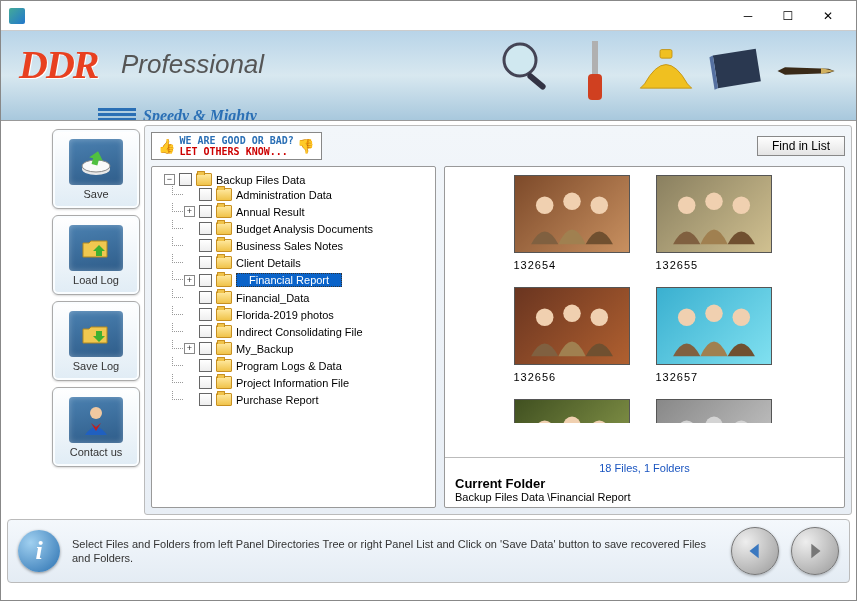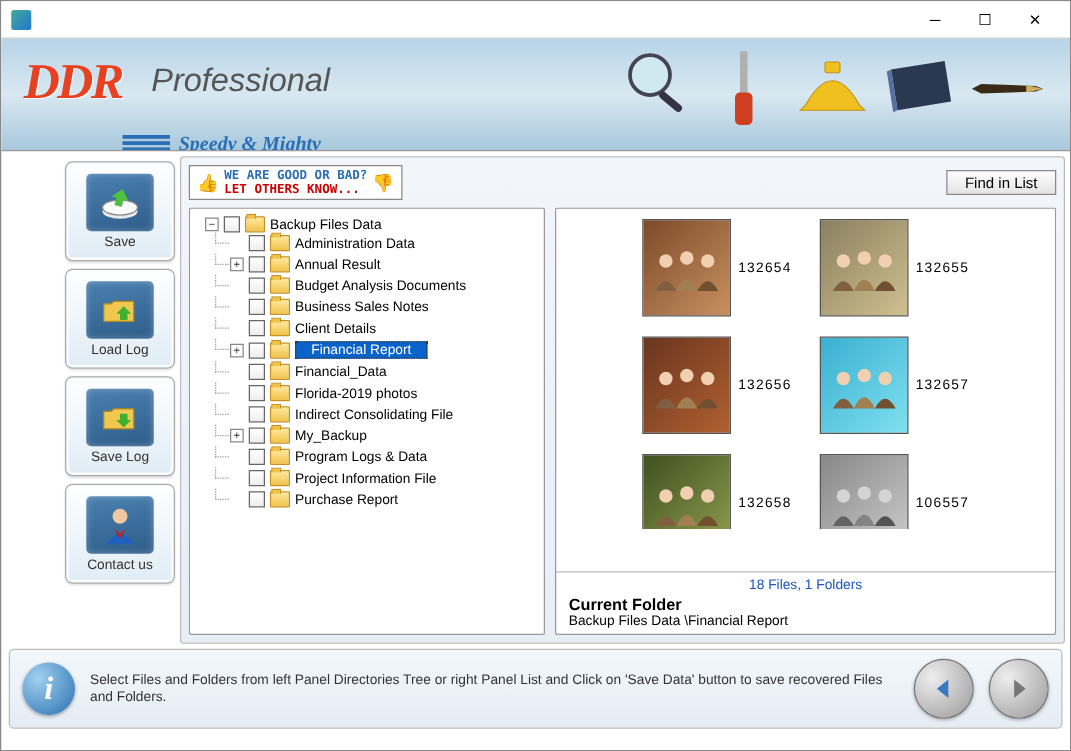--- a/index.html
+++ b/index.html
@@ -53,21 +53,21 @@
 .tree .expander.blank { border:none; background:none; }
 .tree .chk { width: 13px; height: 13px; border: 1px solid #666; background: linear-gradient(#fff,#eee); display:inline-block; }
 .tree .fld { width: 16px; height: 13px; background: linear-gradient(#ffe9a0,#f0c34a); border:1px solid #c89020; border-radius: 1px; position:relative; }
 .tree .fld::before { content:""; position:absolute; top:-3px; left:0; width:6px; height:3px; background:#f0c34a; border:1px solid #c89020; border-bottom:none; border-radius:1px 1px 0 0;}
 .tree .txt.selected { background: #0a63c9; color: #fff; border: 1px dotted #333; padding: 0 12px; }
 .tree li::before { content:""; position:absolute; left:-12px; top:0; bottom:50%; width:10px; border-left:1px dotted #999; border-bottom:1px dotted #999; }
 .tree > ul > li::before { border:none; }
 
 
 .thumbs-scroll { flex:1; overflow-y:auto; padding: 8px; display:flex; flex-wrap:wrap; gap: 16px 22px; align-content:flex-start; justify-content:center; }
-.thumb { width: 120px; display:flex; flex-direction:row; align-items:center; gap:6px; cursor:pointer; }
+.thumb { width: 120px; display:flex; flex-direction:column; align-items:flex-start; gap:6px; cursor:pointer; }
 .thumb .img { width: 116px; height: 78px; border:1px solid #555; background:#888; display:flex; align-items:center; justify-content:center; overflow:hidden; }
 .thumb .img.people1 { background: linear-gradient(135deg,#7d4a2a,#c89060); }
 .thumb .img.people2 { background: linear-gradient(135deg,#8a8060,#d0c090); }
 .thumb .img.people3 { background: linear-gradient(135deg,#6a3520,#b06030); }
 .thumb .img.pool { background: linear-gradient(135deg,#3ab0d0,#80e0f0); }
 .thumb .img.forest { background: linear-gradient(135deg,#405020,#90a050); }
 .thumb .img.bw { background: linear-gradient(135deg,#888,#ccc); filter:grayscale(1);}
 .thumb .img svg { width:100%; height:100%; }
 .thumb .cap { font-size: 11px; letter-spacing: 1px; }
 

